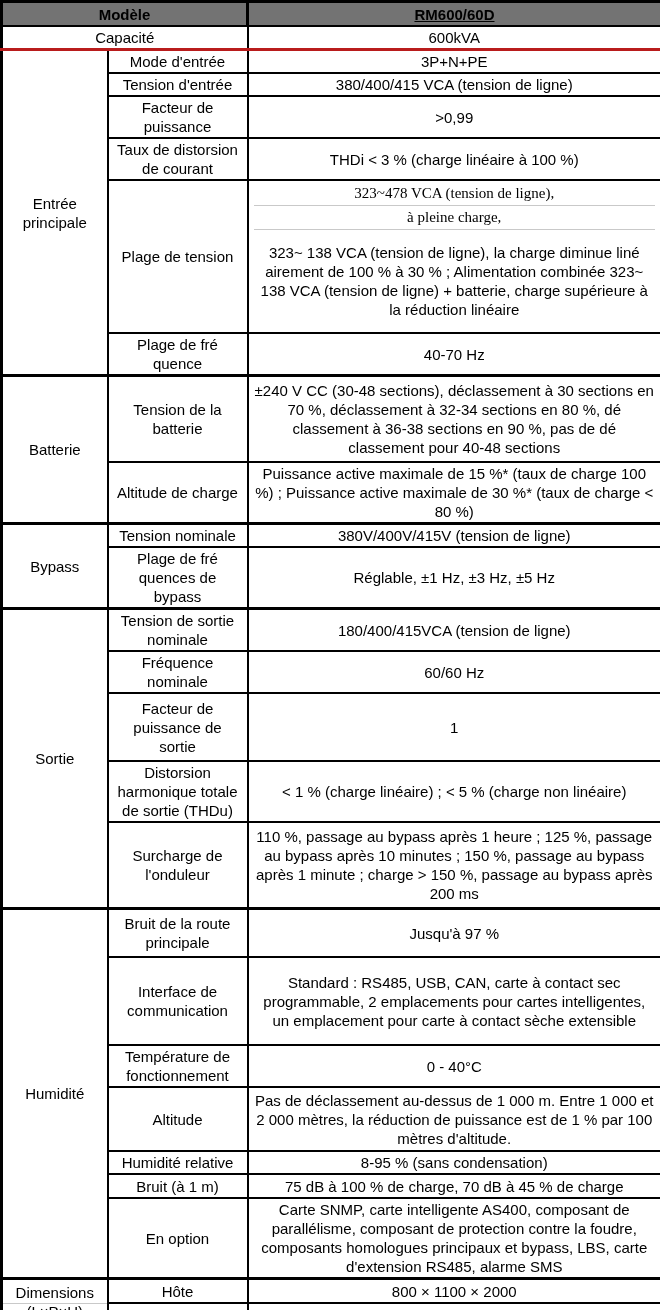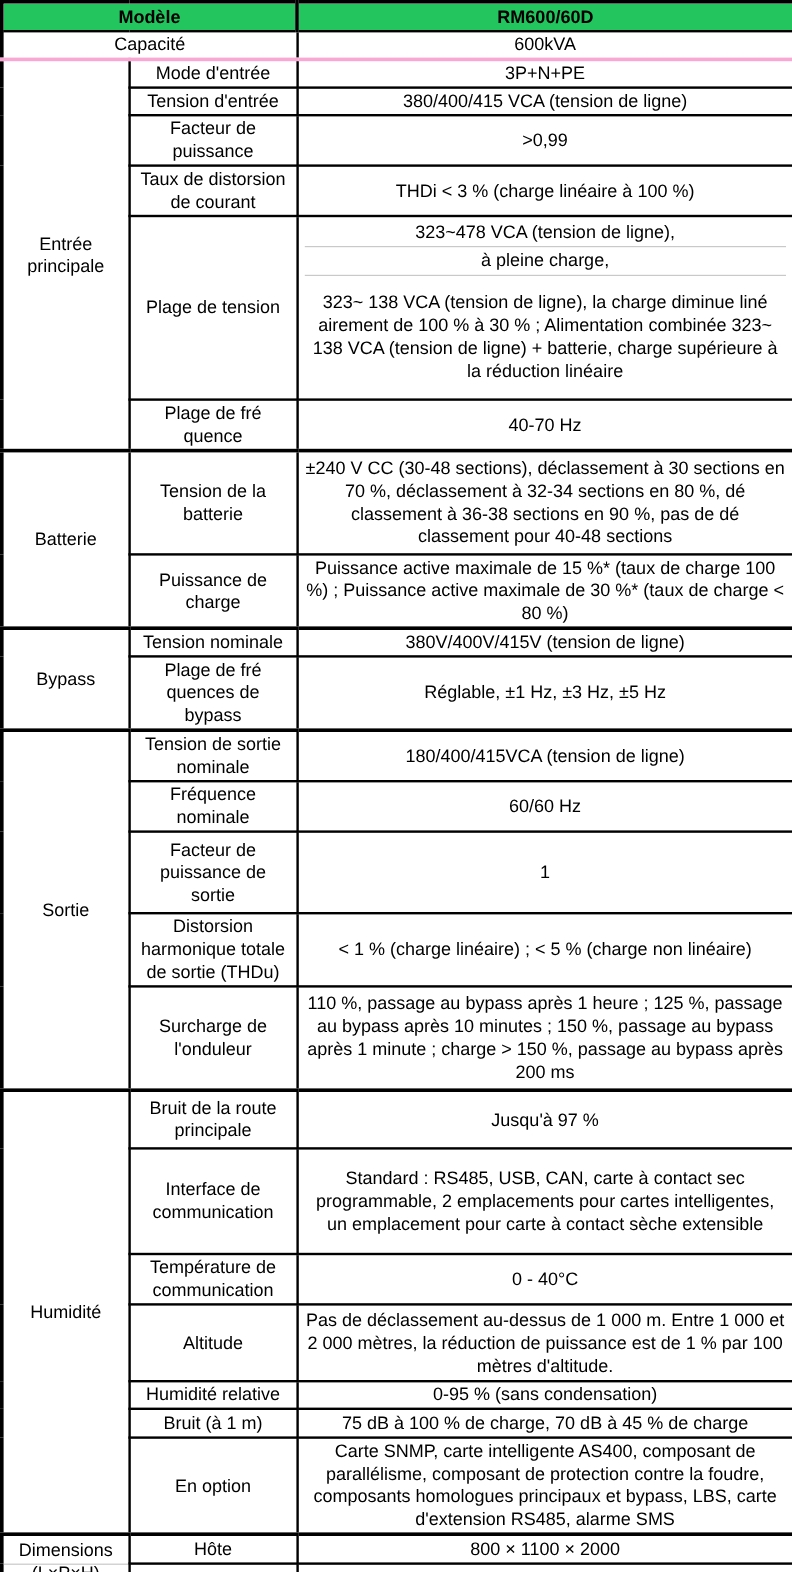--- a/index.html
+++ b/index.html
@@ -23,39 +23,40 @@
     font-size: 15px;
     line-height: 19px;
     color: #000000;
     text-align: center;
     vertical-align: middle;
     padding: 1px 5px;
     overflow: hidden;
     word-wrap: break-word;
   }
   table.spec th.hdr {
-    background: #22c55e;
+    background: #737373;
     font-weight: bold;
     border-right: 3px solid #000000;
     height: 20px;
   }
-  table.spec th.hdr:last-child { border-right: 3px solid #000000; }
+  table.spec th.hdr:last-child { border-right: 3px solid #000000; text-decoration: underline; }
   
   td.val, div.valwrap-td { border-left: 3px solid #000000; }
   
   tr.sec-start td { border-top: 3px solid #000000; }
-  tr.cap td { border-bottom: 3px solid #f9a8d4; }
+  tr.cap td { border-bottom: 3px solid #b91c1c; }
   td.cat { border-left: 3px solid #000000; }
   
   td.parts { padding: 0; }
   td.parts .sub {
     display: flex; align-items: center; justify-content: center;
     height: 23px;
     border-bottom: 1px solid #C9C9C9;
     padding: 0 6px;
+    font-family: Liberation Serif, serif;
   }
   td.parts .sub-big {
     display: flex; align-items: center; justify-content: center;
     min-height: 97px;
     padding: 2px 6px;
   }
   
   td.dim-cat { position: relative; }
   td.dim-cat::after {
     content: "";
@@ -115,21 +116,21 @@
       <td class="lbl" style="height:34px">Plage de fré quence</td>
       <td class="val">40-70 Hz</td>
     </tr>
 
     <tr class="sec-start">
       <td class="cat" rowspan="2">Batterie</td>
       <td class="lbl" style="height:82px">Tension de la batterie</td>
       <td class="val">±240 V CC (30-48 sections), déclassement à 30 sections en 70 %, déclassement à 32-34 sections en 80 %, dé classement à 36-38 sections en 90 %, pas de dé classement pour 40-48 sections</td>
     </tr>
     <tr>
-      <td class="lbl" style="height:54px">Puissance de charge</td>
+      <td class="lbl" style="height:54px">Altitude de charge</td>
       <td class="val">Puissance active maximale de 15 %* (taux de charge 100 %) ; Puissance active maximale de 30 %* (taux de charge &lt; 80 %)</td>
     </tr>
 
     <tr class="sec-start">
       <td class="cat" rowspan="2">Bypass</td>
       <td class="lbl" style="height:19px">Tension nominale</td>
       <td class="val">380V/400V/415V (tension de ligne)</td>
     </tr>
     <tr>
       <td class="lbl" style="height:38px">Plage de fré quences de bypass</td>
@@ -161,30 +162,30 @@
     <tr class="sec-start">
       <td class="cat" rowspan="7">Humidité</td>
       <td class="lbl" style="height:44px">Bruit de la route principale</td>
       <td class="val">Jusqu'à 97 %</td>
     </tr>
     <tr>
       <td class="lbl" style="height:84px">Interface de communication</td>
       <td class="val">Standard : RS485, USB, CAN, carte à contact sec programmable, 2 emplacements pour cartes intelligentes, un emplacement pour carte à contact sèche extensible</td>
     </tr>
     <tr>
-      <td class="lbl" style="height:36px">Température de communication</td>
+      <td class="lbl" style="height:36px">Température de fonctionnement</td>
       <td class="val">0 - 40°C</td>
     </tr>
     <tr>
       <td class="lbl" style="height:60px">Altitude</td>
       <td class="val">Pas de déclassement au-dessus de 1 000 m. Entre 1 000 et 2 000 mètres, la réduction de puissance est de 1 % par 100 mètres d'altitude.</td>
     </tr>
     <tr>
       <td class="lbl" style="height:19px">Humidité relative</td>
-      <td class="val">0-95 % (sans condensation)</td>
+      <td class="val">8-95 % (sans condensation)</td>
     </tr>
     <tr>
       <td class="lbl" style="height:20px">Bruit (à 1 m)</td>
       <td class="val">75 dB à 100 % de charge, 70 dB à 45 % de charge</td>
     </tr>
     <tr>
       <td class="lbl" style="height:76px">En option</td>
       <td class="val">Carte SNMP, carte intelligente AS400, composant de parallélisme, composant de protection contre la foudre, composants homologues principaux et bypass, LBS, carte d'extension RS485, alarme SMS</td>
     </tr>
 

